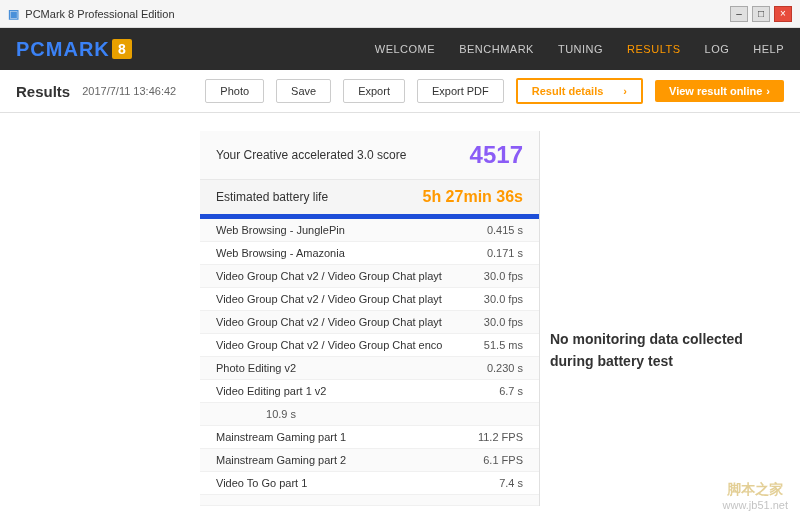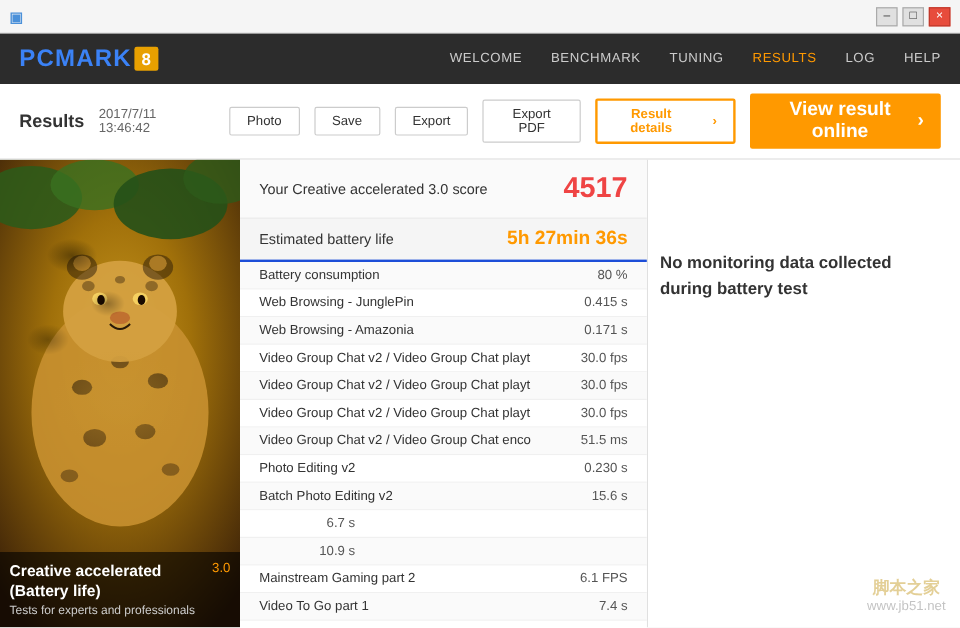--- a/index.html
+++ b/index.html
@@ -71,38 +71,38 @@
       color: #333;
       border-radius: 2px;
     }
     .btn-orange {
       background: #f90;
       border: none;
       color: white;
       font-weight: bold;
       padding: 5px 14px;
       cursor: pointer;
-      font-size: 16px;
+      font-size: 11px;
       border-radius: 2px;
       display: flex; align-items: center; gap: 4px;
     }
     .btn-orange-outline {
       background: white;
       border: 2px solid #f90;
       color: #f90;
       font-weight: bold;
       padding: 5px 14px;
       cursor: pointer;
       font-size: 11px;
       border-radius: 2px;
       display: flex; align-items: center; gap: 20px;
     }
 
     
-    .main-body { display: flex; flex: 1; overflow: hidden; }
+    .main-body { display: flex; flex: 1; overflow: hidden; align-items: center; }
 
     
     .left-panel { width: 200px; flex-shrink: 0; position: relative; overflow: hidden; }
     .test-image {
       width: 200px;
       height: 100%;
       background: linear-gradient(to bottom,
         #2a4a1a 0%, #3d6b20 15%,
         #c8a030 25%, #d4882a 35%,
         #c07018 45%, #a85010 55%,
@@ -139,29 +139,29 @@
     
     .score-row {
       display: flex;
       align-items: center;
       justify-content: space-between;
       padding: 10px 16px;
       border-bottom: 1px solid #e8e8e8;
       background: #fafafa;
     }
     .score-label { font-size: 12px; color: #333; }
-    .score-value { font-size: 24px; font-weight: bold; color: #ef4444; margin-left: 37px; }
+    .score-value { font-size: 24px; font-weight: bold; color: #8b5cf6; margin-left: 37px; }
 
     
     .battery-row {
       display: flex;
       align-items: center;
       justify-content: space-between;
       padding: 8px 16px;
-      border-bottom: 2px solid #1d4ed8;
+      border-bottom: 5px solid #1d4ed8;
       background: #f5f5f5;
     }
     .battery-label { font-size: 12px; color: #333; }
     .battery-value { font-size: 16px; font-weight: bold; color: #f90; }
 
     
     .data-table { width: 100%; }
     .data-row {
       display: flex;
       justify-content: space-between;
@@ -191,20 +191,21 @@
     .center-panel::-webkit-scrollbar { width: 8px; }
     .center-panel::-webkit-scrollbar-track { background: #f0f0f0; }
     .center-panel::-webkit-scrollbar-thumb { background: #ccc; border-radius: 4px; }
   </style>
 </head>
 <body>
 
 <div class="title-bar">
   <div class="title-bar-left">
     <span style="color:#4a90d9; font-weight:bold; font-size:12px;">▣</span>
+    <span>PCMark 8 Professional Edition</span>
   </div>
   <div class="title-bar-controls">
     <div class="title-bar-btn">–</div>
     <div class="title-bar-btn">□</div>
     <div class="title-bar-btn" style="background:#e74c3c; color:white; border-color:#c0392b;">×</div>
   </div>
 </div>
 
 <div class="top-nav">
   <div class="logo">
@@ -304,24 +305,20 @@
         <span class="score-label">Your Creative accelerated 3.0 score</span>
         <span class="score-value">4517</span>
       </div>
 
       <div class="battery-row">
         <span class="battery-label">Estimated battery life</span>
         <span class="battery-value">5h 27min 36s</span>
       </div>
 
       <div class="data-table" id="data-table">
-      <div class="data-row">
-            <span class="data-row-label">Battery consumption</span>
-            <span class="data-row-value">80 %</span>
-          </div>
           <div class="data-row">
             <span class="data-row-label">Web Browsing - JunglePin</span>
             <span class="data-row-value">0.415 s</span>
           </div>
           <div class="data-row">
             <span class="data-row-label">Web Browsing - Amazonia</span>
             <span class="data-row-value">0.171 s</span>
           </div>
           <div class="data-row">
             <span class="data-row-label">Video Group Chat v2 / Video Group Chat playt</span>
@@ -337,28 +334,29 @@
           </div>
           <div class="data-row">
             <span class="data-row-label">Video Group Chat v2 / Video Group Chat enco</span>
             <span class="data-row-value">51.5 ms</span>
           </div>
           <div class="data-row">
             <span class="data-row-label">Photo Editing v2</span>
             <span class="data-row-value">0.230 s</span>
           </div>
           <div class="data-row">
-            <span class="data-row-label">Batch Photo Editing v2</span>
-            <span class="data-row-value">15.6 s</span>
-          </div>
-          <div class="data-row">
+            <span class="data-row-label">Video Editing part 1 v2</span>
             <span class="data-row-value">6.7 s</span>
           </div>
           <div class="data-row">
             <span class="data-row-value">10.9 s</span>
+          </div>
+          <div class="data-row">
+            <span class="data-row-label">Mainstream Gaming part 1</span>
+            <span class="data-row-value">11.2 FPS</span>
           </div>
           <div class="data-row">
             <span class="data-row-label">Mainstream Gaming part 2</span>
             <span class="data-row-value">6.1 FPS</span>
           </div>
           <div class="data-row">
             <span class="data-row-label">Video To Go part 1</span>
             <span class="data-row-value">7.4 s</span>
           </div>
           <div class="data-row"></div>

